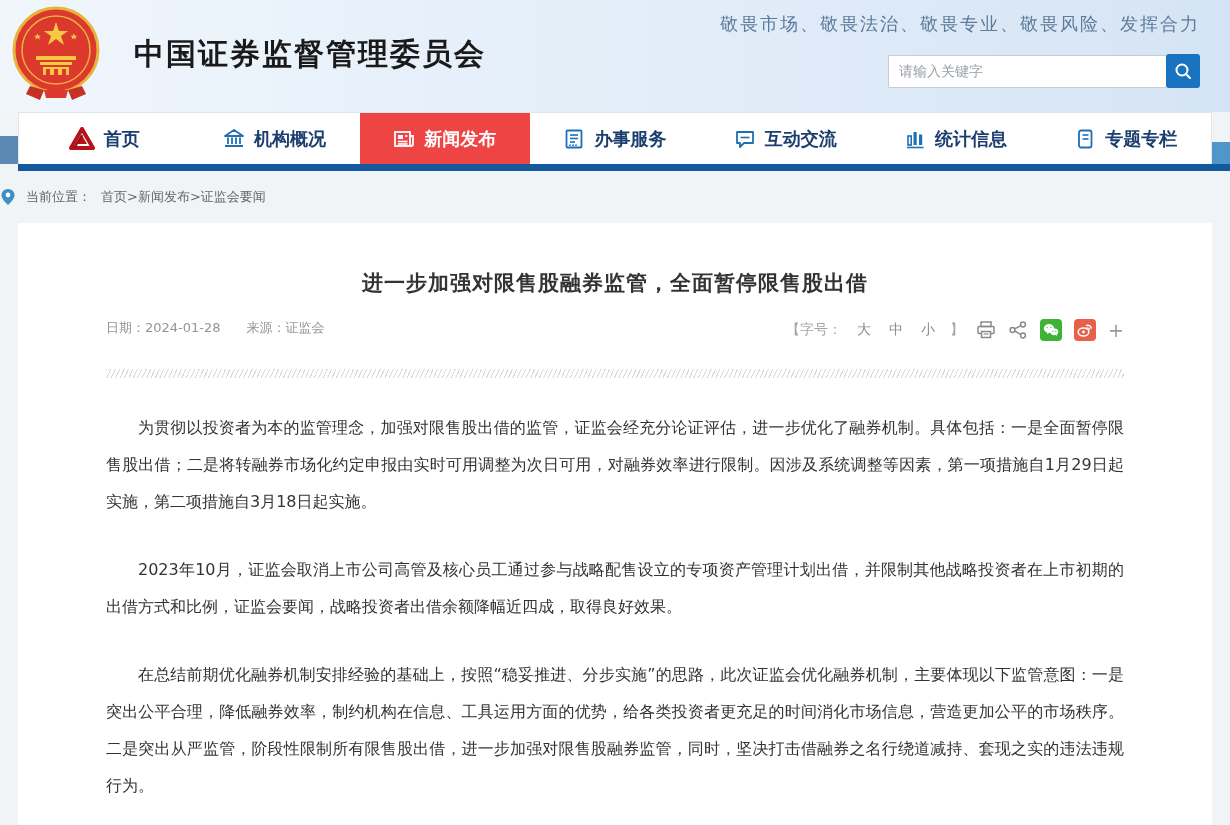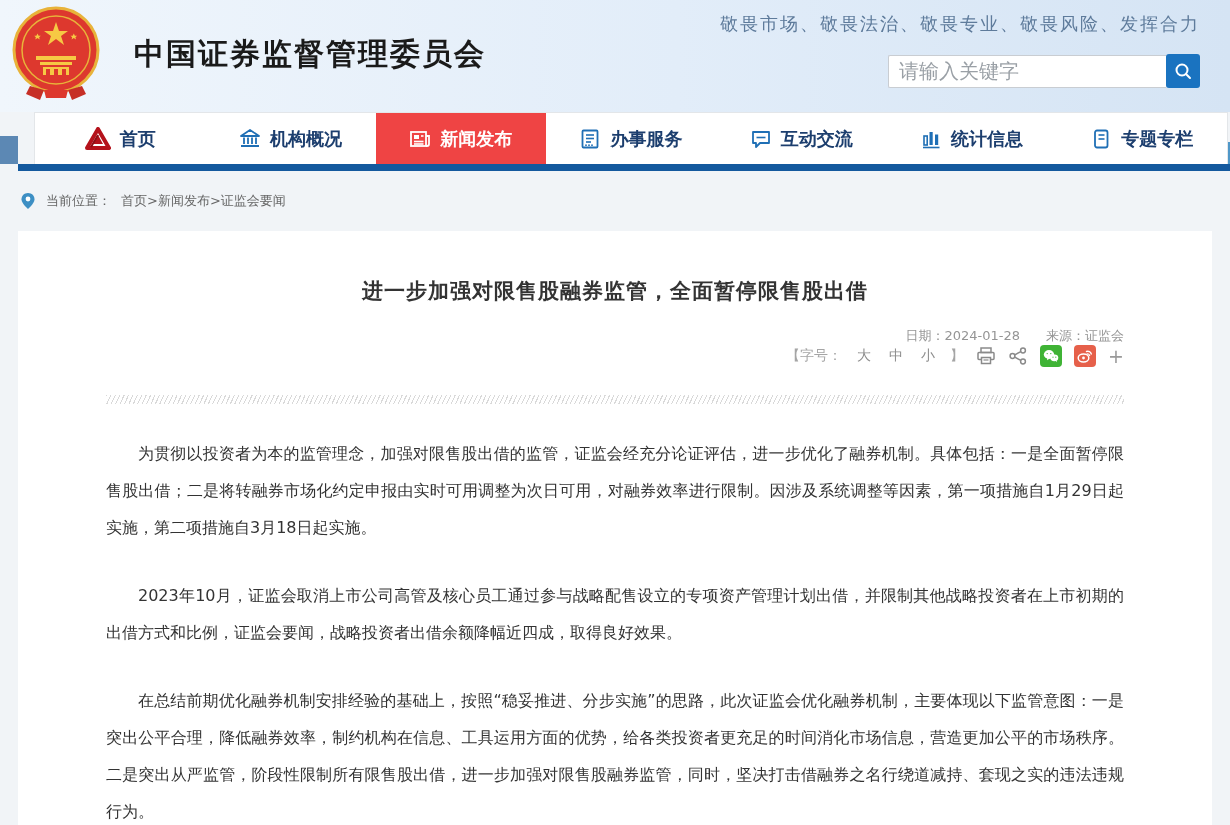--- a/index.html
+++ b/index.html
@@ -9,42 +9,42 @@
   
   .header { position:relative; height:112px; background:linear-gradient(90deg,#f0f6fc 0%,#e2edf9 55%,#d5e4f4 100%); }
   .brand { position:absolute; left:10px; top:6px; display:flex; align-items:center; }
   .emblem { width:92px; height:96px; }
   .brand-text { margin-left:32px;font-family:Liberation Mono, monospace; }
   .brand-cn { font-size:30px; font-weight:bold; color:#1a1a1a; letter-spacing:2px; }
   .brand-en { margin-top:8px; font-size:13px; color:#2b2b2b; letter-spacing:1.6px; }
   .header-right { position:absolute; right:30px; top:12px; text-align:right; }
   .slogan { font-family:"DejaVu Serif","Liberation Serif",serif; font-size:18px; color:#5e7b9b; letter-spacing:2px; }
   .search-row { margin-top:18px; display:flex; justify-content:flex-end; align-items:center; }
-  .search-input { width:278px; height:33px; border:1px solid #c9cdd2; border-right:none; border-radius:2px 0 0 2px; background:#fff; padding:0 10px; font-size:20px; color:#333; outline:none; }
+  .search-input { width:278px; height:33px; border:1px solid #c9cdd2; border-right:none; border-radius:2px 0 0 2px; background:#fff; padding:0 10px; font-size:14px; color:#333; outline:none; }
   .search-input::placeholder { color:#9aa0a6; }
   .search-btn { width:34px; height:34px; border:none; background:#1a73c0; border-radius:3px; cursor:pointer; display:flex; align-items:center; justify-content:center; }
 
   
   .nav-zone { position:relative; height:59px; }
   .nav-left-tab { position:absolute; left:0; top:24px; width:18px; height:28px; background:#5c88b4; }
   .nav-right-tab { position:absolute; right:0; top:30px; width:18px; height:22px; background:#4f97c8; }
-  .navbar { position:absolute; left:34px; top:0; width:1194px; height:52px; background:#fff; border:1px solid #e3e6e9; border-bottom:none; display:flex; z-index:2; }
+  .navbar { position:absolute; left:18px; top:0; width:1194px; height:52px; background:#fff; border:1px solid #e3e6e9; border-bottom:none; display:flex; z-index:2; }
   .nav-item { flex:1; display:flex; align-items:center; justify-content:center; gap:9px; cursor:pointer; font-size:18px; font-weight:bold; color:#1c3e6e; }
   .nav-item.active { background:#ef4444; color:#fff; }
   .nav-strip { position:absolute; left:18px; top:52px; width:1212px; height:7px; background:#14599e; }
 
   
-  .breadcrumb { height:60px; display:flex; align-items:center; padding-left:20px; gap:10px; font-size:13px; color:#666; }
+  .breadcrumb { height:52px; display:flex; align-items:center; gap:10px; font-size:13px; color:#666; }
   .crumb-label { color:#666; }
   .crumb-path { color:#666; cursor:pointer; }
 
   
   .card { margin:0 18px; background:#fff; height:622px; padding:46px 88px 30px; }
   .article-title { text-align:center; font-size:21px; font-weight:bold; color:#333; letter-spacing:1px; }
-  .meta-row { margin-top:22px; display:flex; justify-content:space-between; align-items:flex-end; font-size:13px; color:#959595;flex-direction:column; }
+  .meta-row { margin-top:22px; display:flex; justify-content:space-between; align-items:flex-start; font-size:13px; color:#959595; }
   .meta-left { display:flex; gap:26px; }
   .meta-right { display:flex; align-items:center; gap:12px; }
   .fs-label { color:#a5a5a5; font-size:14px; }
   .fs-size { color:#8d8d8d; font-size:14px; cursor:pointer; padding:0 3px; }
   .tool-icon { cursor:pointer; display:inline-flex; align-items:center; }
   .badge { width:22px; height:22px; border-radius:4px; display:inline-flex; align-items:center; justify-content:center; cursor:pointer; }
   .badge.wechat { background:#3fb335; }
   .badge.weibo { background:#e6604a; }
   .plus-icon { font-size:19px; color:#9a9a9a; cursor:pointer; line-height:1; }
   .hatch-divider { margin-top:28px; height:9px;

